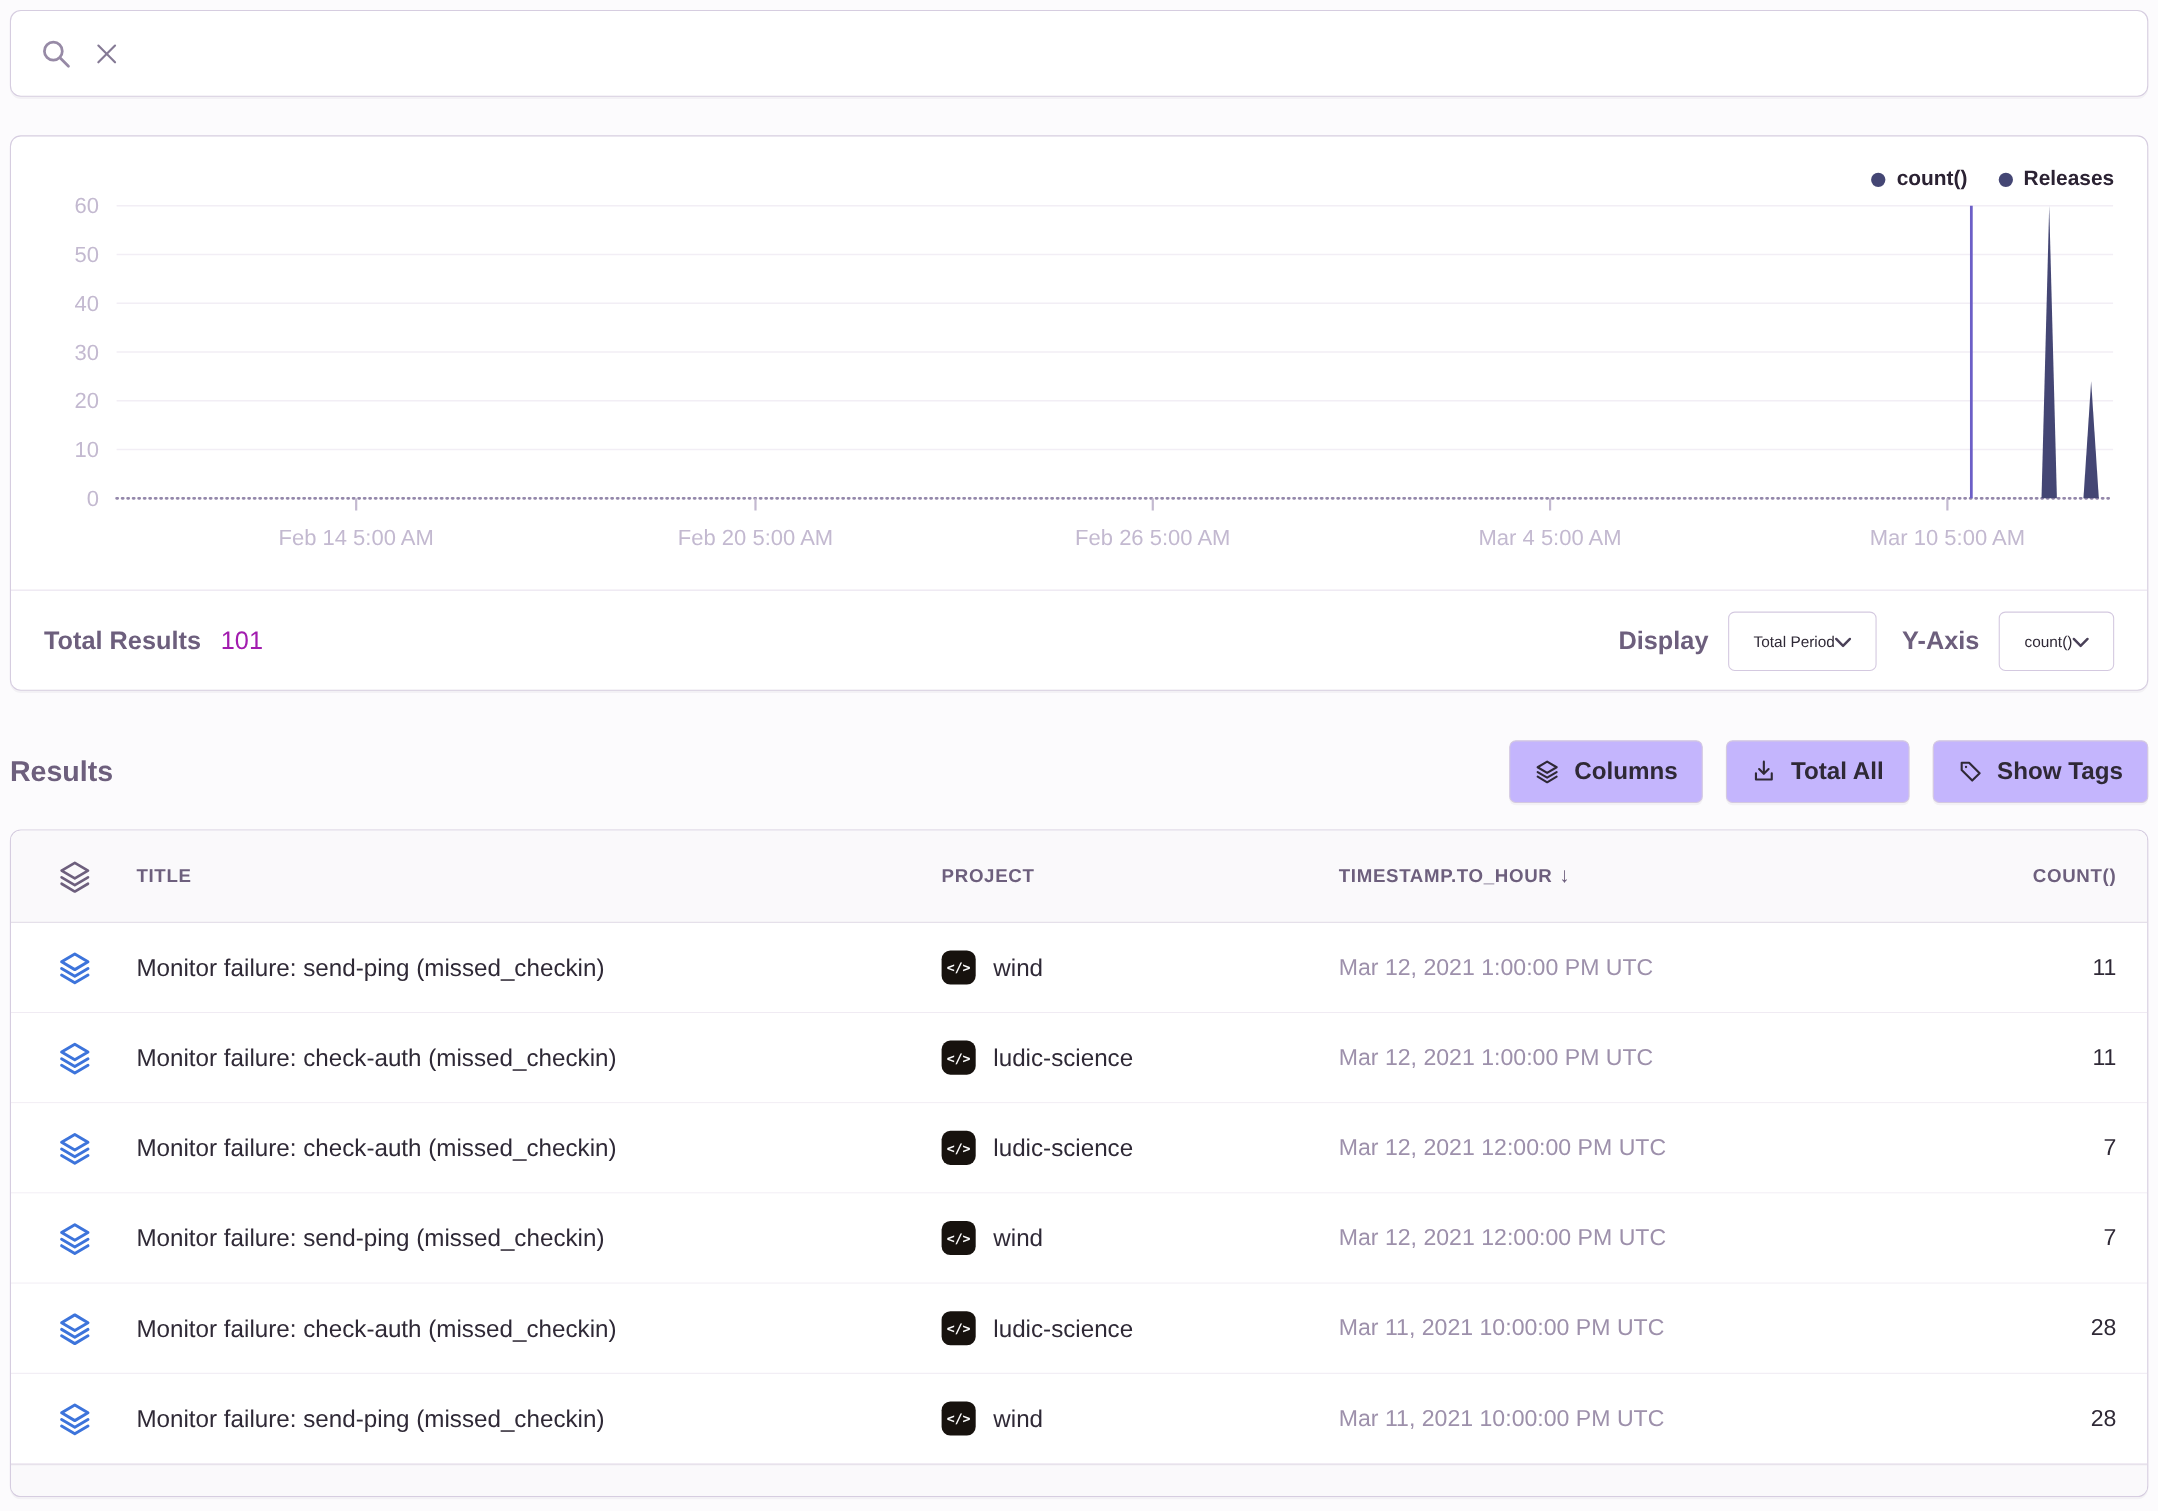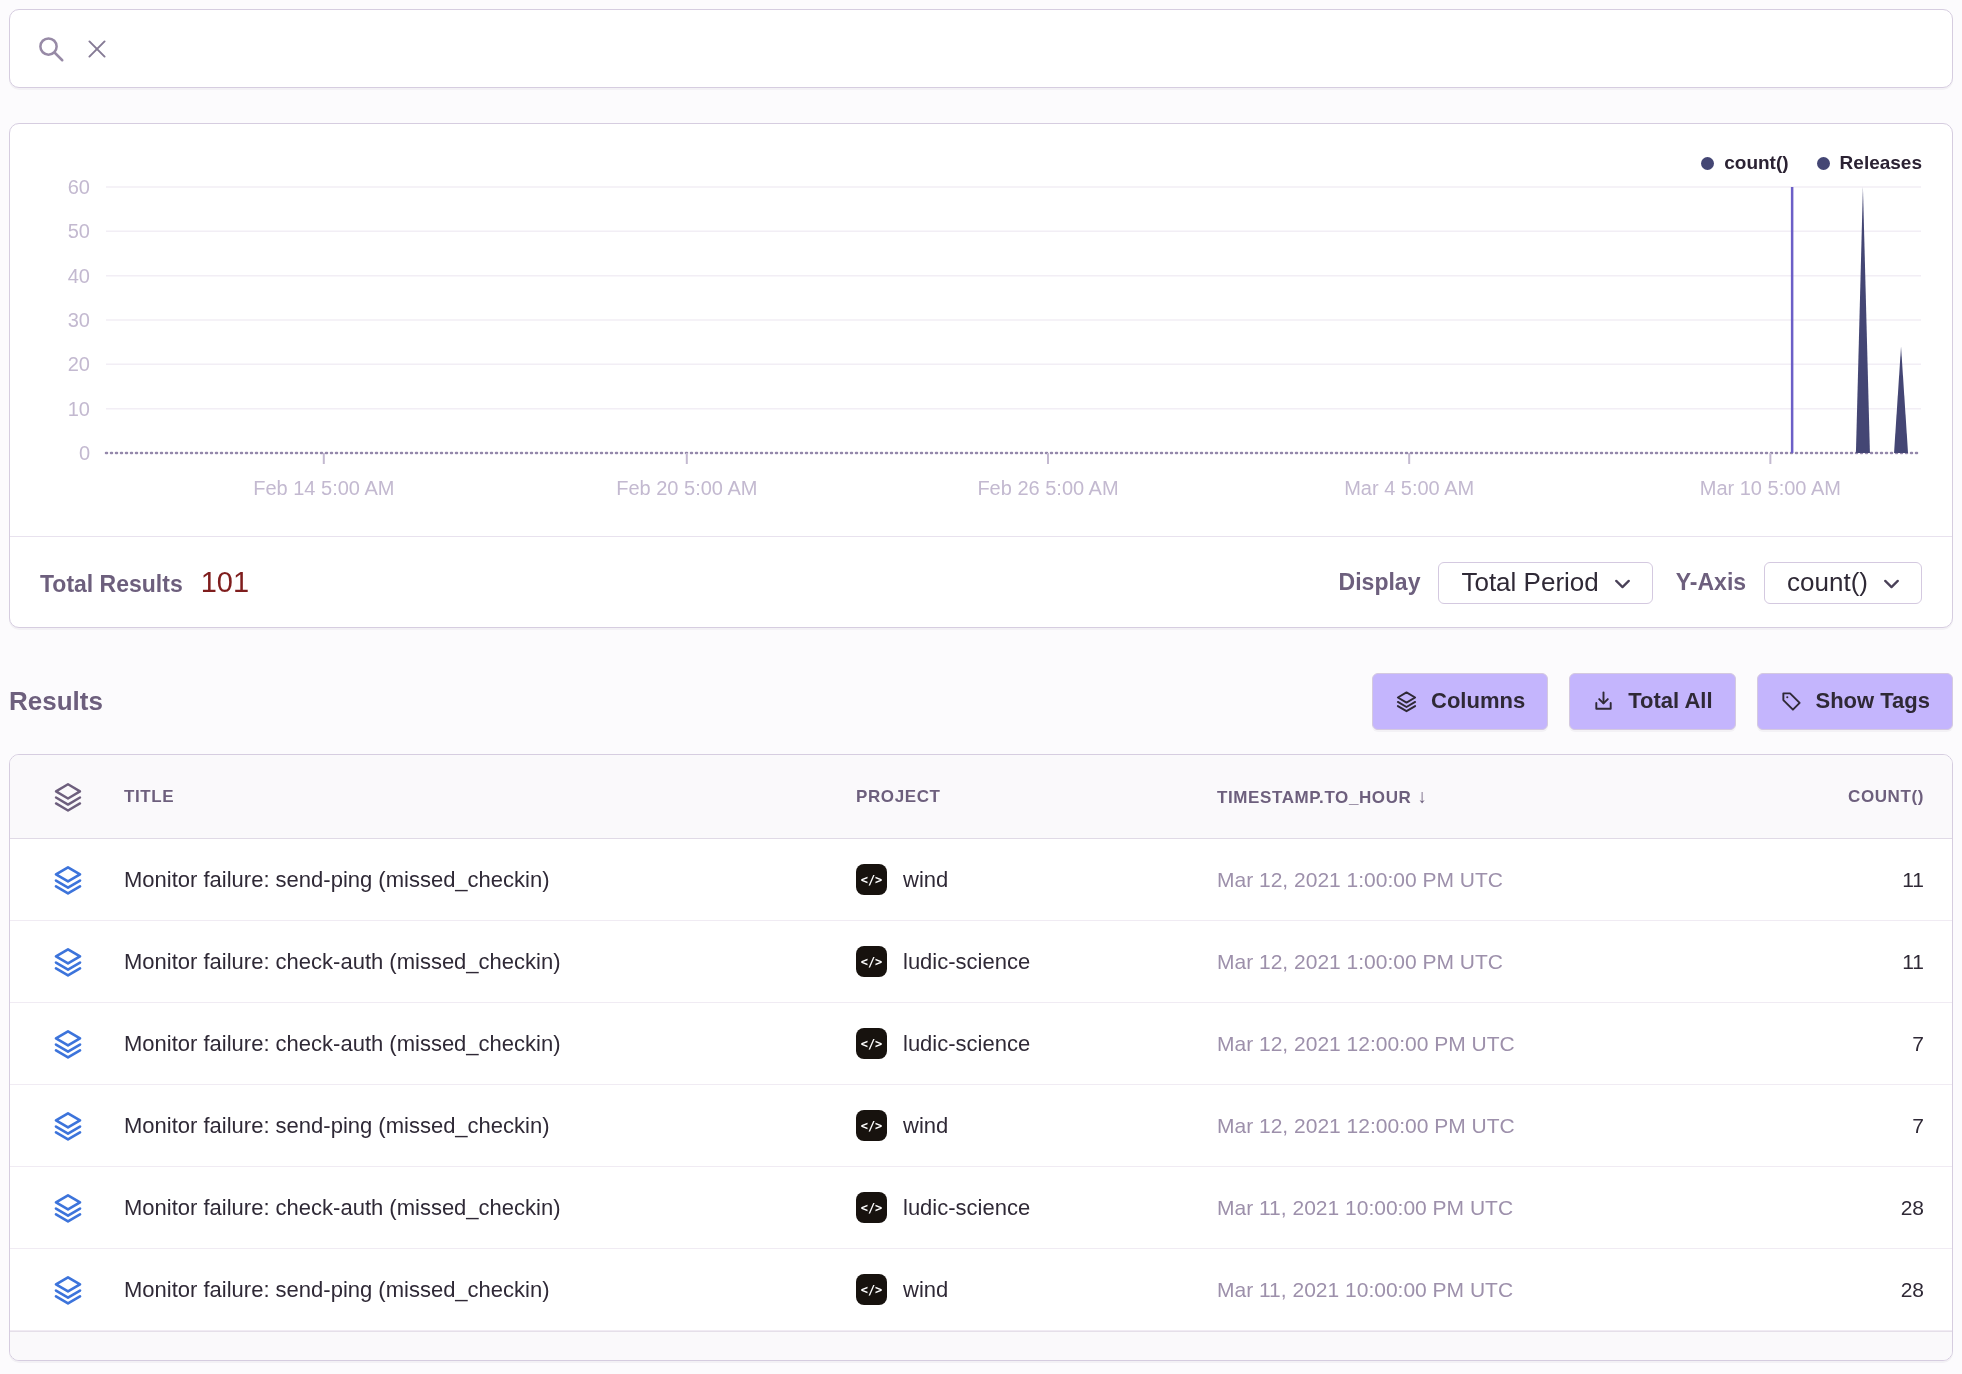--- a/index.html
+++ b/index.html
@@ -50,31 +50,31 @@
   .chart-area { position:relative; width:100%; height:412px; }
   .chart-area svg { display:block; }
   .chart-footer {
     height:92px;
     border-top:1px solid #e8e2ee;
     display:flex; align-items:center;
     padding:0 30px;
   }
   .total-events { display:flex; align-items:baseline; gap:18px; }
   .total-events-label { font-size:23px; font-weight:700; color:#6d5f7d; }
-  .total-events-value { font-size:29px; color:#7f1d1d; }
+  .total-events-value { font-size:23px; color:#a21caf; }
   .footer-controls { margin-left:auto; display:flex; align-items:center; gap:18px; }
   .control-label { font-size:23px; font-weight:700; color:#6d5f7d; }
   .dropdown-btn {
-    height:42px;
-    display:flex; align-items:center; gap:16px;
+    height:54px;
+    display:flex; align-items:center; 
     padding:0 22px;
     background:#fff;
     border:1px solid #d4c9e0;
     border-radius:6px;
-    font-size:26px;
+    font-size:14px;
     color:#2f2936;
     cursor:pointer;
     font-family:"Liberation Sans", sans-serif;
   }
   .dropdown-btn + .control-label { margin-left:5px; }
   .chev { display:flex; margin-top:2px; }
 
   
   .results-bar {
     margin:42px 9px 0 9px;

